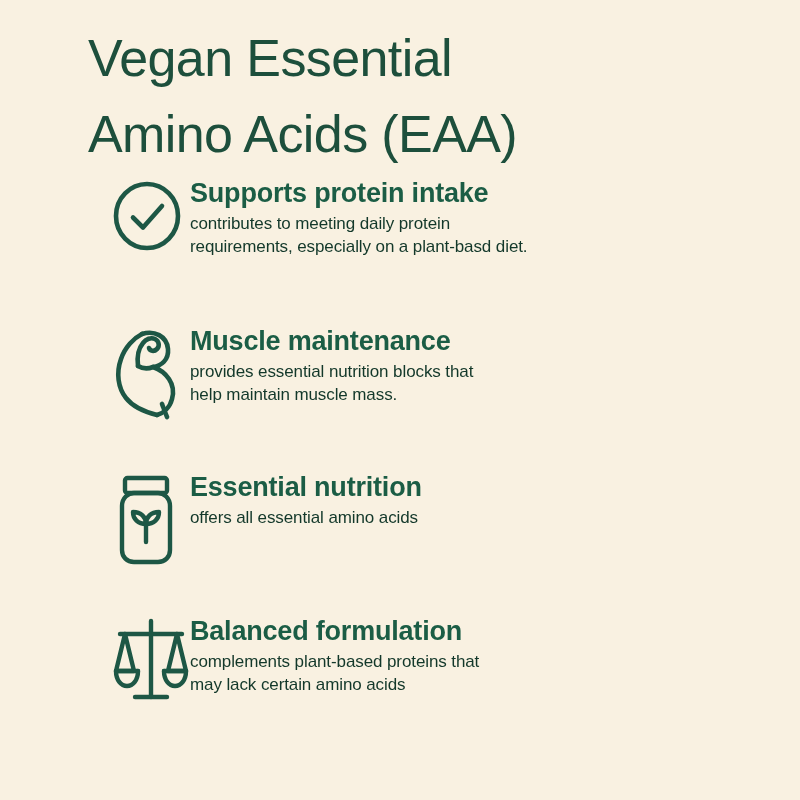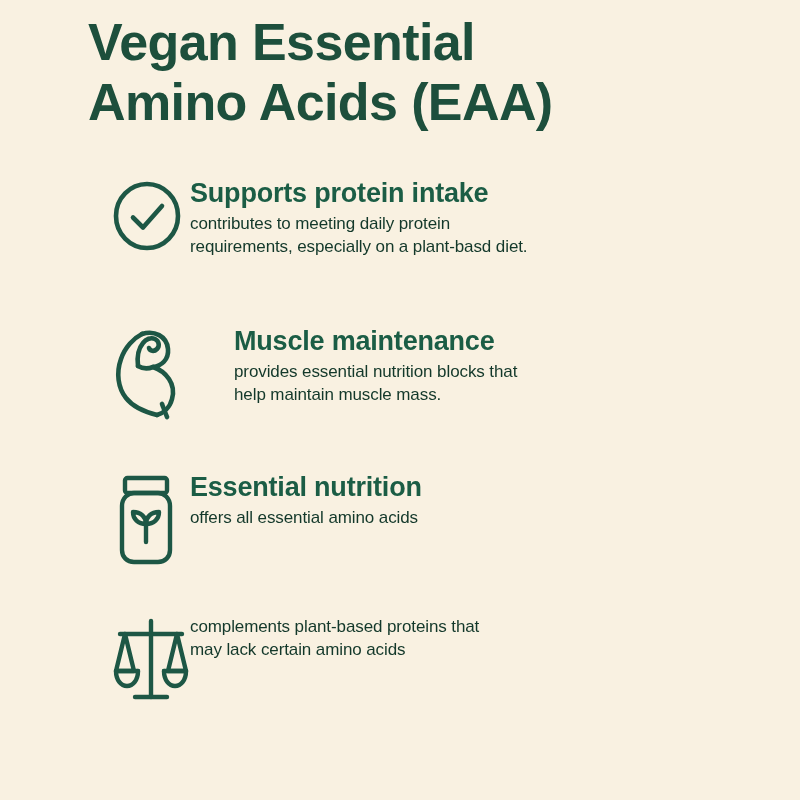--- a/index.html
+++ b/index.html
@@ -23,25 +23,26 @@
 
   
   .title-block {
     position: absolute;
     left: 88px;
     top: 12px;
     width: 680px;
   }
   .title-line {
     font-size: 52px;
-    font-weight: 700;
+    font-weight: 400;
     line-height: 1.16;
     letter-spacing: -0.6px;
     color: #1d4f3c;
     white-space: nowrap;
+    margin-top: 16px;
   }
 
   
   .features {
     position: absolute;
     left: 0;
     top: 176px;
     width: 800px;
   }
   .feature {
@@ -85,21 +86,21 @@
     font-weight: 400;
     color: #13382a;
     line-height: 1.34;
     letter-spacing: -0.1px;
     margin: 0;
   }
   .feature-desc .line { display: block; white-space: nowrap; }
 
   
   .f-1 { margin-bottom: 30px; }
-  .f-2 { margin-bottom: 28px; gap: 44px; }
+  .f-2 { margin-bottom: 28px; }
   .f-3 { margin-bottom: 26px; }
 </style>
 </head>
 <body>
 
 <div class="poster">
 
   <div class="title-block">
     <div class="title-line">Vegan Essential</div>
     <div class="title-line">Amino Acids (EAA)</div>
@@ -193,20 +194,21 @@
 
             <path d="M70 16 L61 53 L79 53 Z" transform="translate(-5,0)"></path>
             <path d="M52 53 L74 53"></path>
 
             <path d="M4 53 C4 62 9 68 15 68 C21 68 26 62 26 53"></path>
             <path d="M52 53 C52 62 57 68 63 68 C69 68 74 62 74 53"></path>
           </g>
         </svg>
       </div>
       <div class="feature-text">
+        <p class="feature-title">Balanced formulation</p>
         <p class="feature-desc">
           <span class="line">complements plant-based proteins that</span>
           <span class="line">may lack certain amino acids</span>
         </p>
       </div>
     </div>
 
   </div>
 </div>
 

